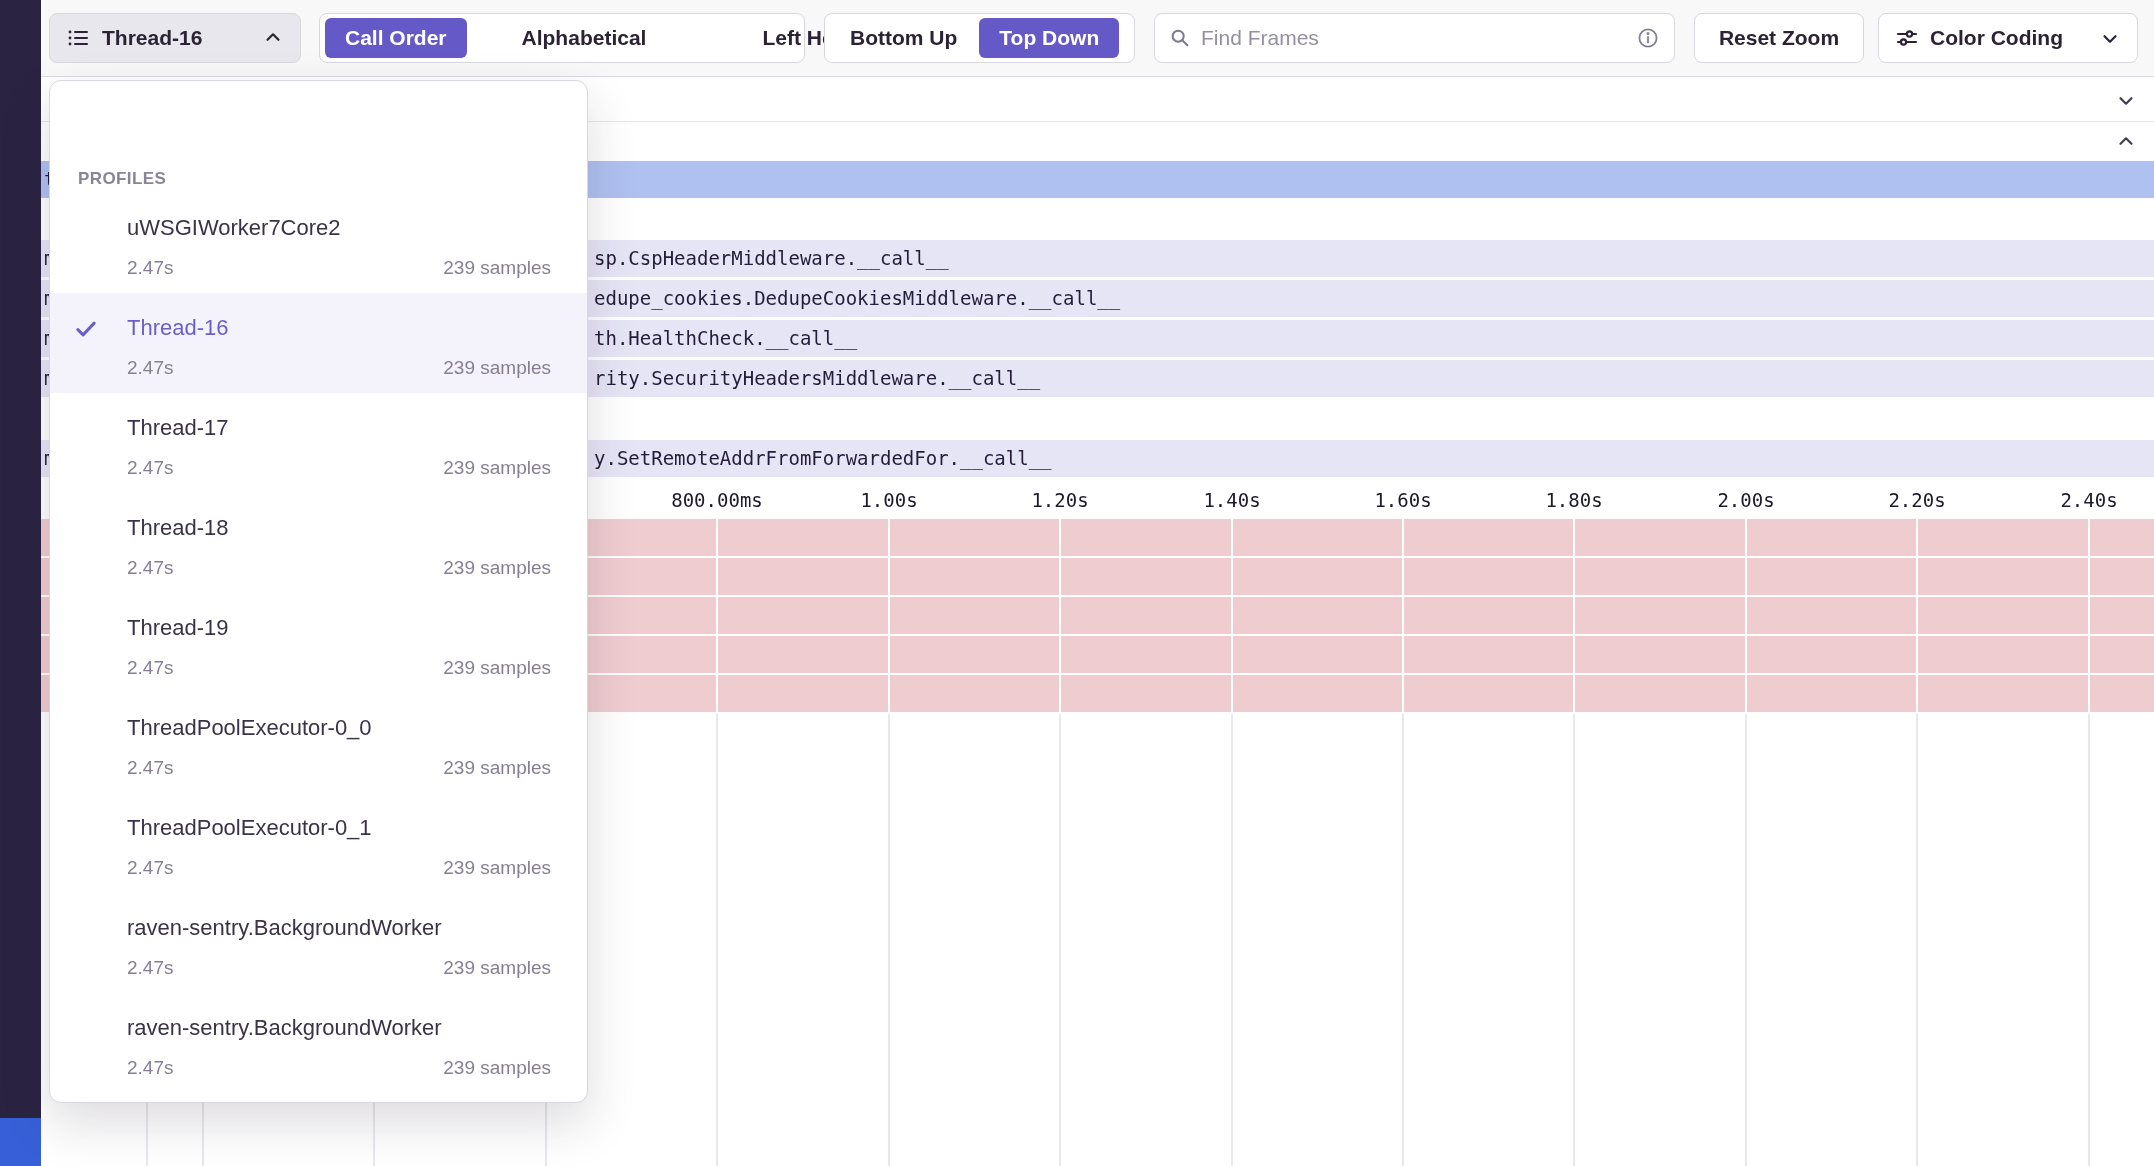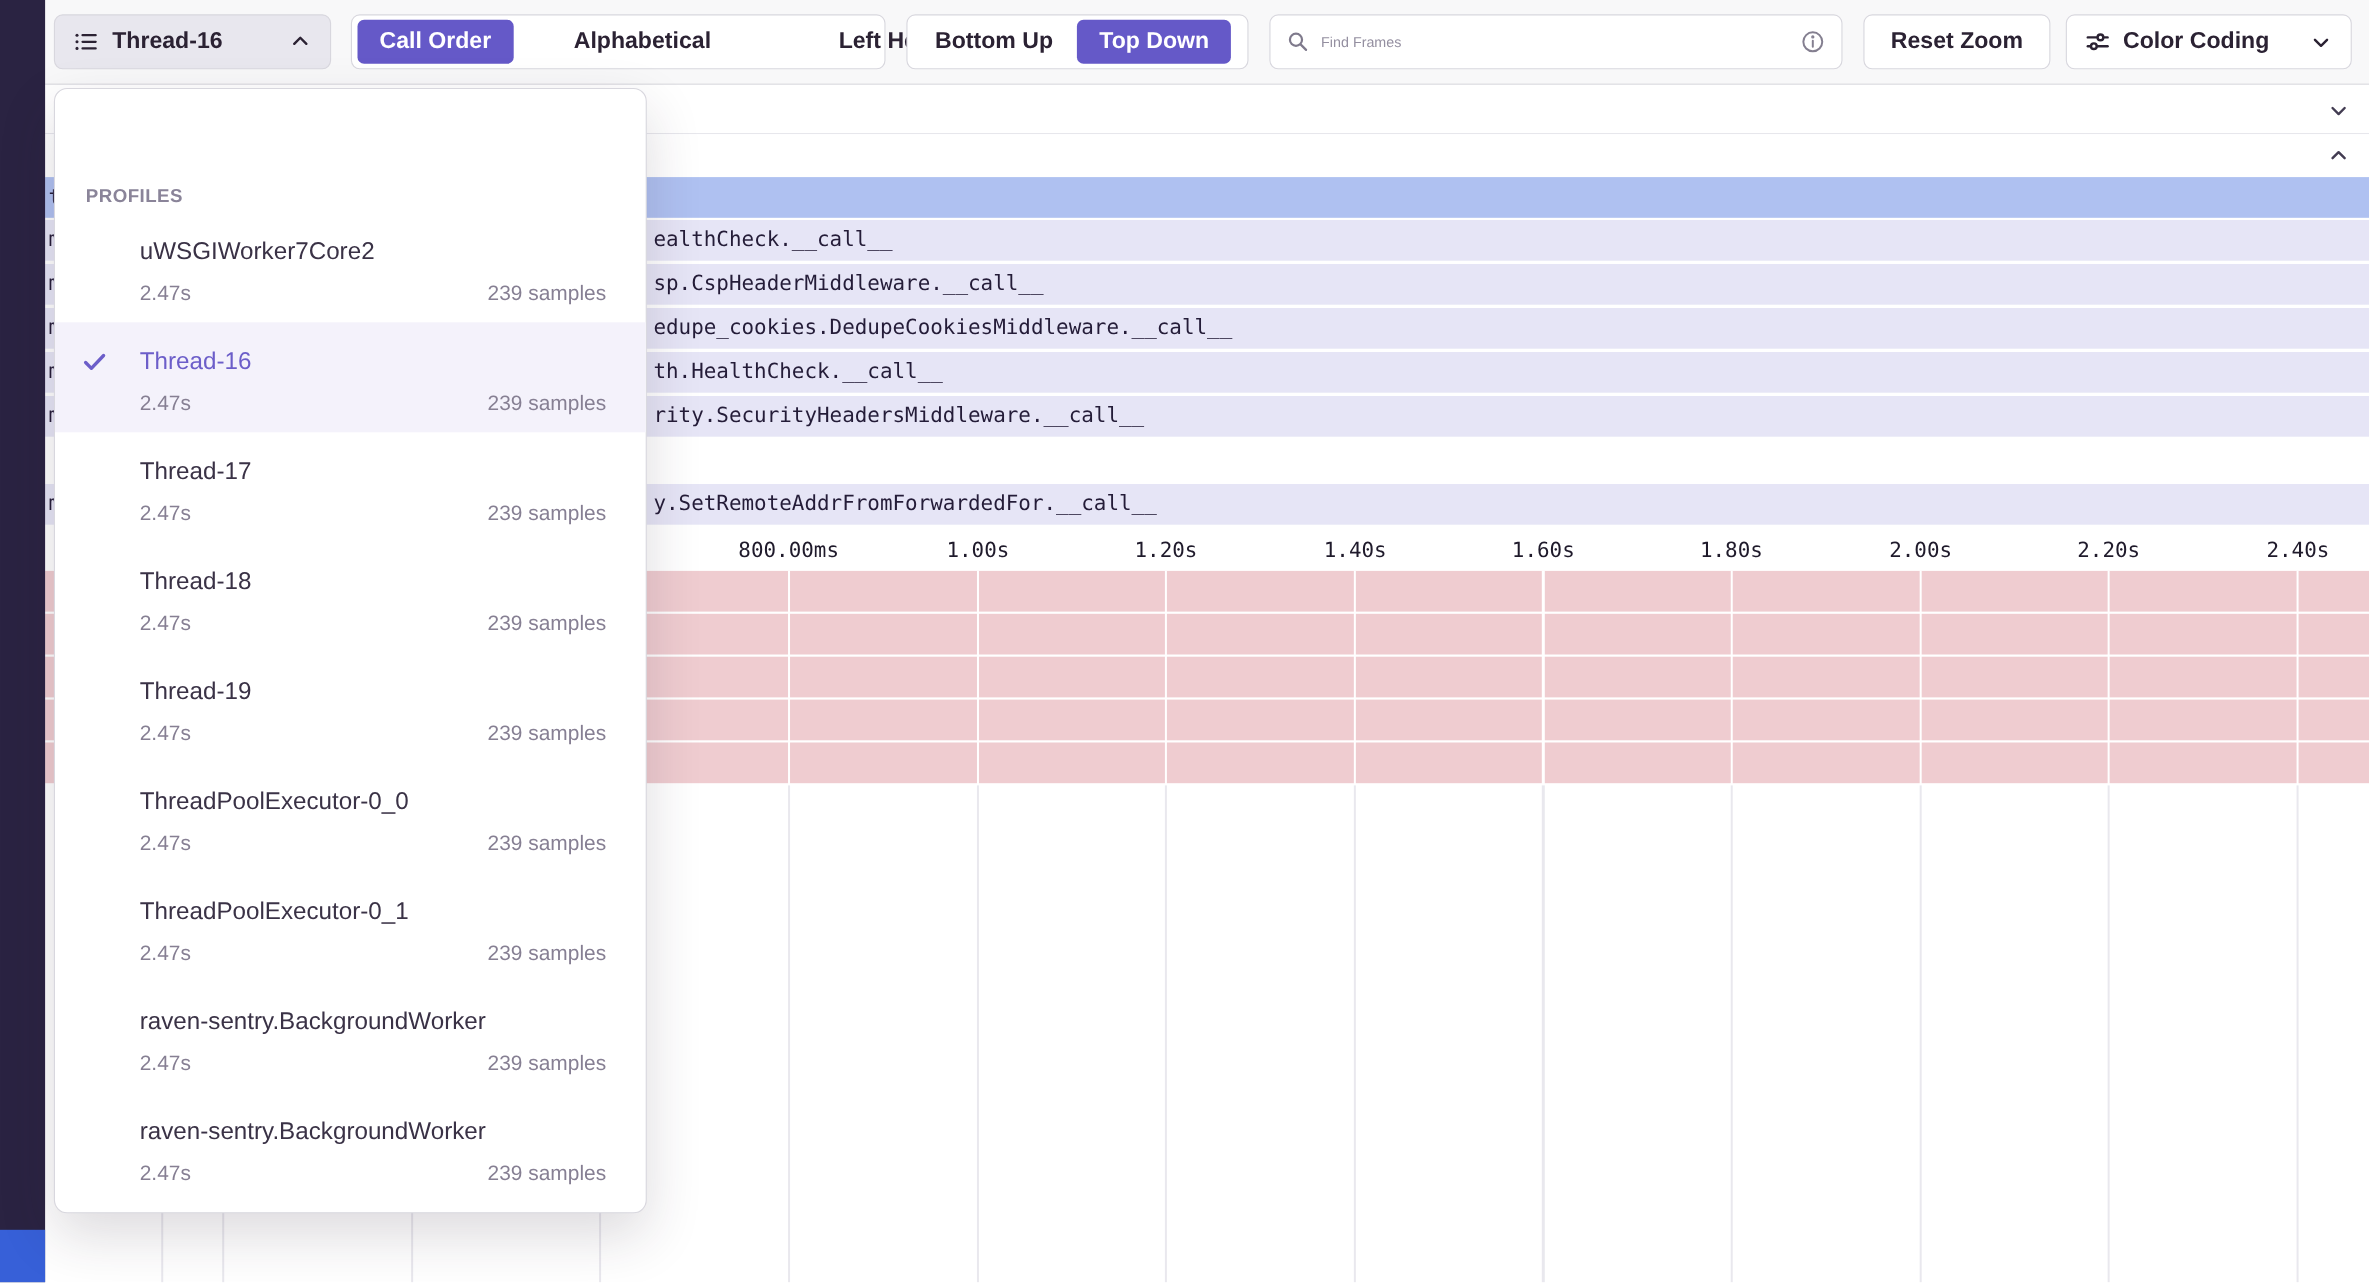--- a/index.html
+++ b/index.html
@@ -28,21 +28,21 @@
   .thread-btn .chev { margin-left:auto; }
   .seg-group { padding:0 5px; gap:2px; font-weight:700; }
   .sort-group { left:278px; width:486px;gap:35px; }
   .dir-group  { left:783px; width:311px; }
   .seg { height:40px; display:flex; align-items:center; padding:0 20px; border-radius:6px; color:#2b2233; white-space:nowrap; }
   .seg.selected { background:#6559c8; color:#fff; }
   .seg-divider { width:1px; height:26px; background:#dcdbe2; margin:0 3px; }
   .find-box { left:1113px; width:521px; padding:0 14px; gap:10px; font-weight:400; cursor:text; }
   .find-box input {
     flex:1; border:none; outline:none; background:transparent;
-    font-family:"Liberation Sans", sans-serif; font-size:13px; color:#14532d;
+    font-family:"Liberation Sans", sans-serif; font-size:21px; color:#14532d;
   }
   .find-box input::placeholder { color:#948fa0; }
   .reset-btn { left:1653px; width:170px; justify-content:center; }
   .color-btn { left:1837px; width:260px; padding:0 16px; gap:11px;text-align:center; }
 
   
   .strip1 { position:absolute; left:41px; top:78px;  width:2113px; height:44px; background:#fff; border-bottom:1px solid #e5e5ea; }
   .strip2 { position:absolute; left:41px; top:122px; width:2113px; height:39px; background:#fff; }
   .strip-toggle { position:absolute; right:14px; top:50%; transform:translateY(-50%); width:28px; height:28px;
                   display:flex; align-items:center; justify-content:center; cursor:pointer; }
@@ -190,24 +190,20 @@
       <svg width="22" height="22" viewBox="0 0 24 24" fill="none" stroke="#433c52" stroke-width="2.4" stroke-linecap="round" stroke-linejoin="round">
         <polyline points="6 14 12 8 18 14"></polyline>
       </svg>
     </div>
   </div>
 
   <div class="frow frow-selected mono" style="top:161px">
     <span class="frag-left">t</span>
   </div>
 
-  <div class="frow frow-lav mono" style="top:200px">
-    <span class="frag-left">m</span>
-    <span class="frag-main">ealthCheck.__call__</span>
-  </div>
   <div class="frow frow-lav mono" style="top:240px">
     <span class="frag-left">m</span>
     <span class="frag-main">sp.CspHeaderMiddleware.__call__</span>
   </div>
   <div class="frow frow-lav mono" style="top:280px">
     <span class="frag-left">m</span>
     <span class="frag-main">edupe_cookies.DedupeCookiesMiddleware.__call__</span>
   </div>
   <div class="frow frow-lav mono" style="top:320px">
     <span class="frag-left">m</span>

